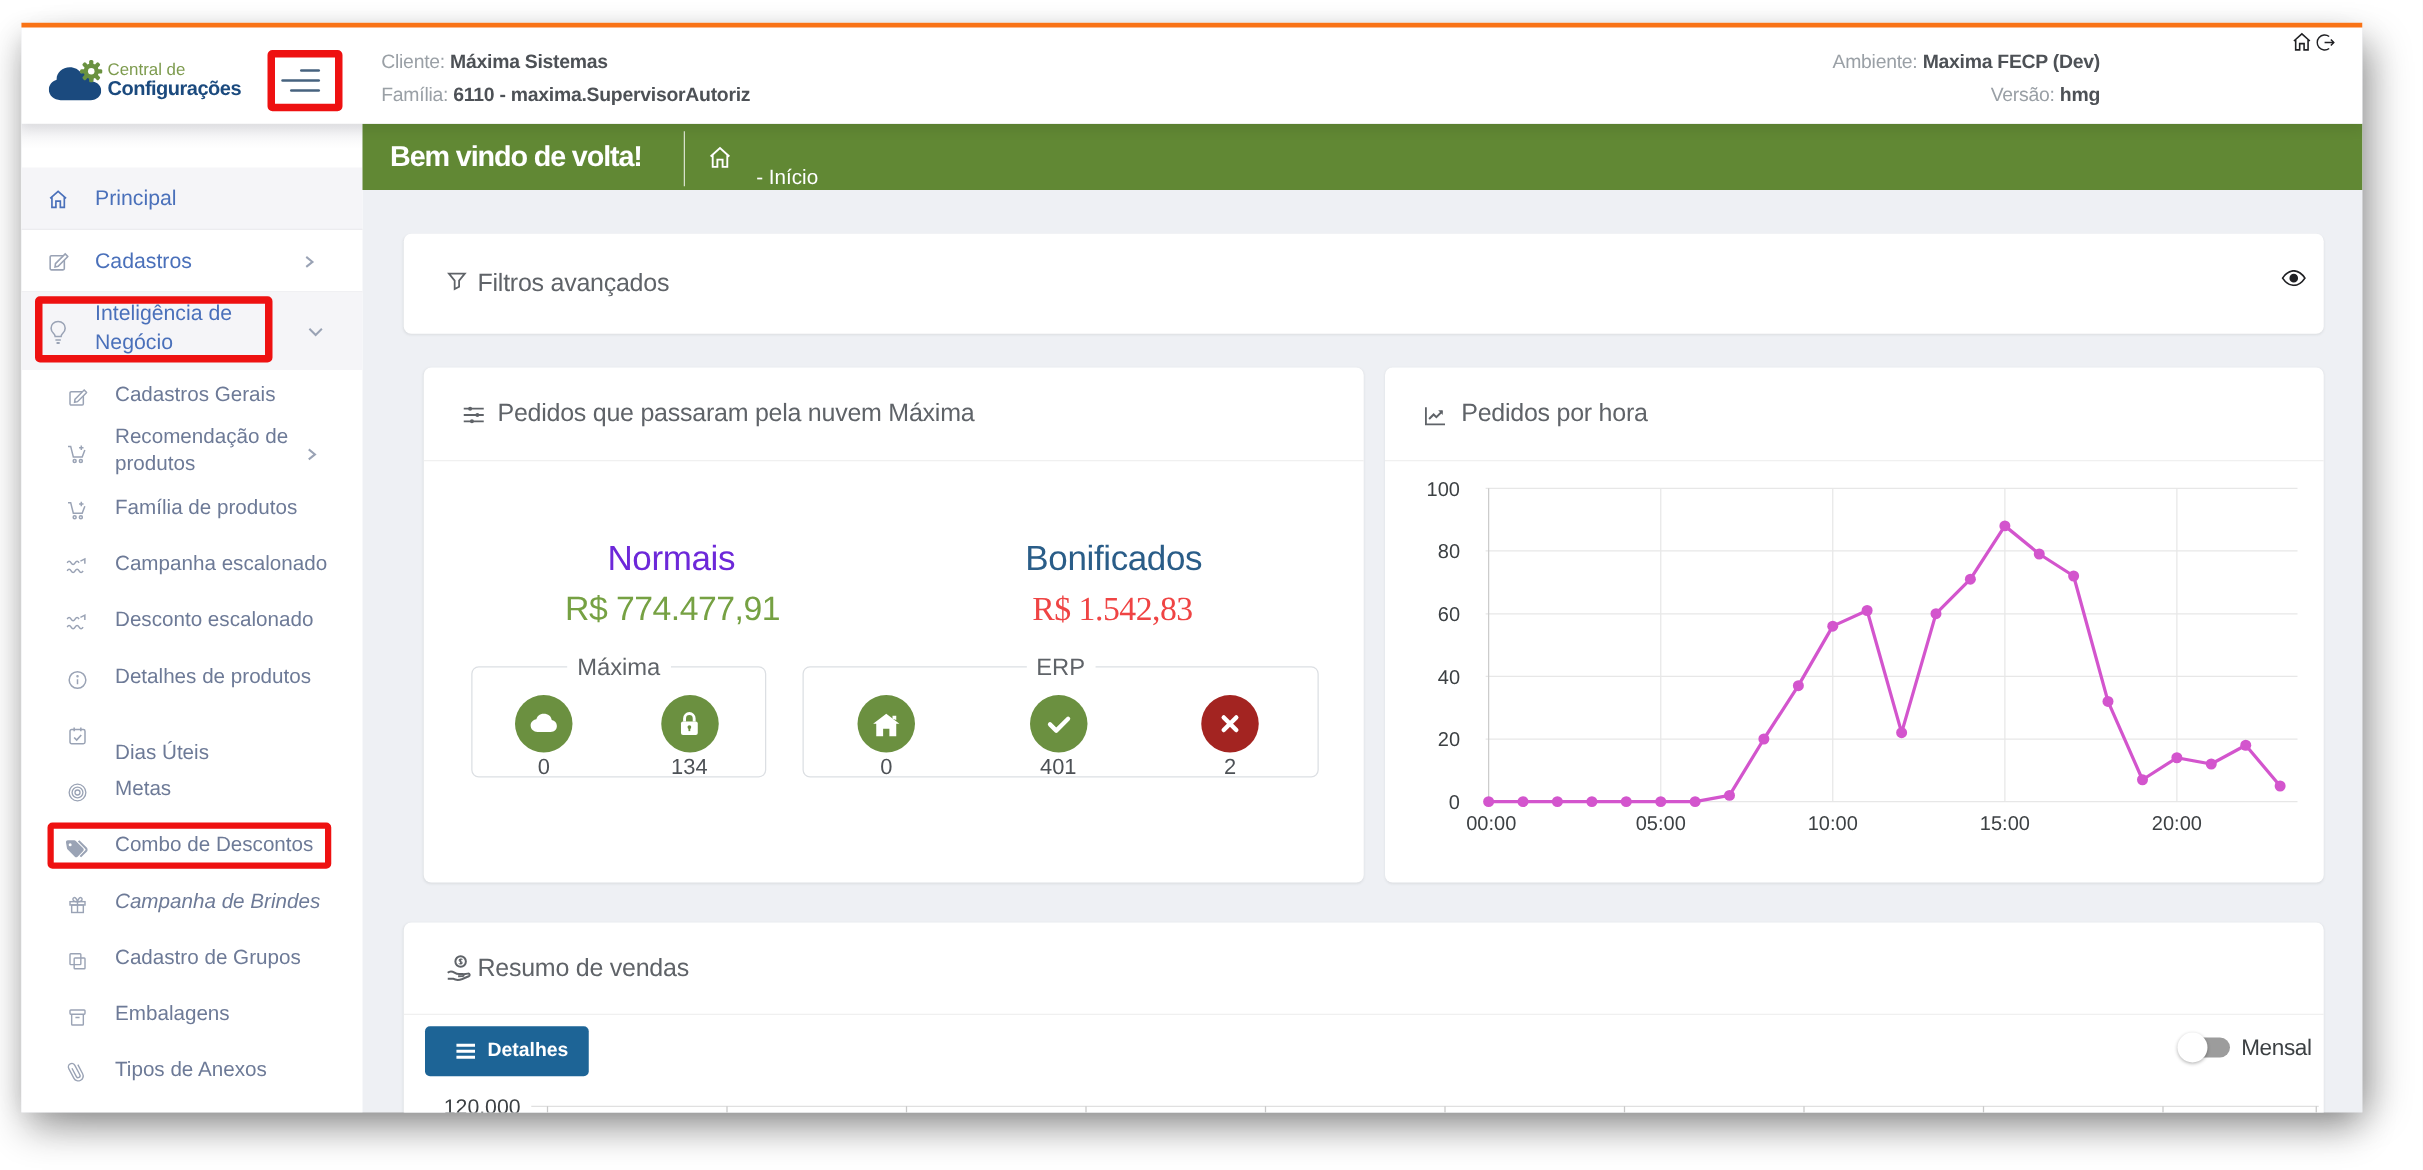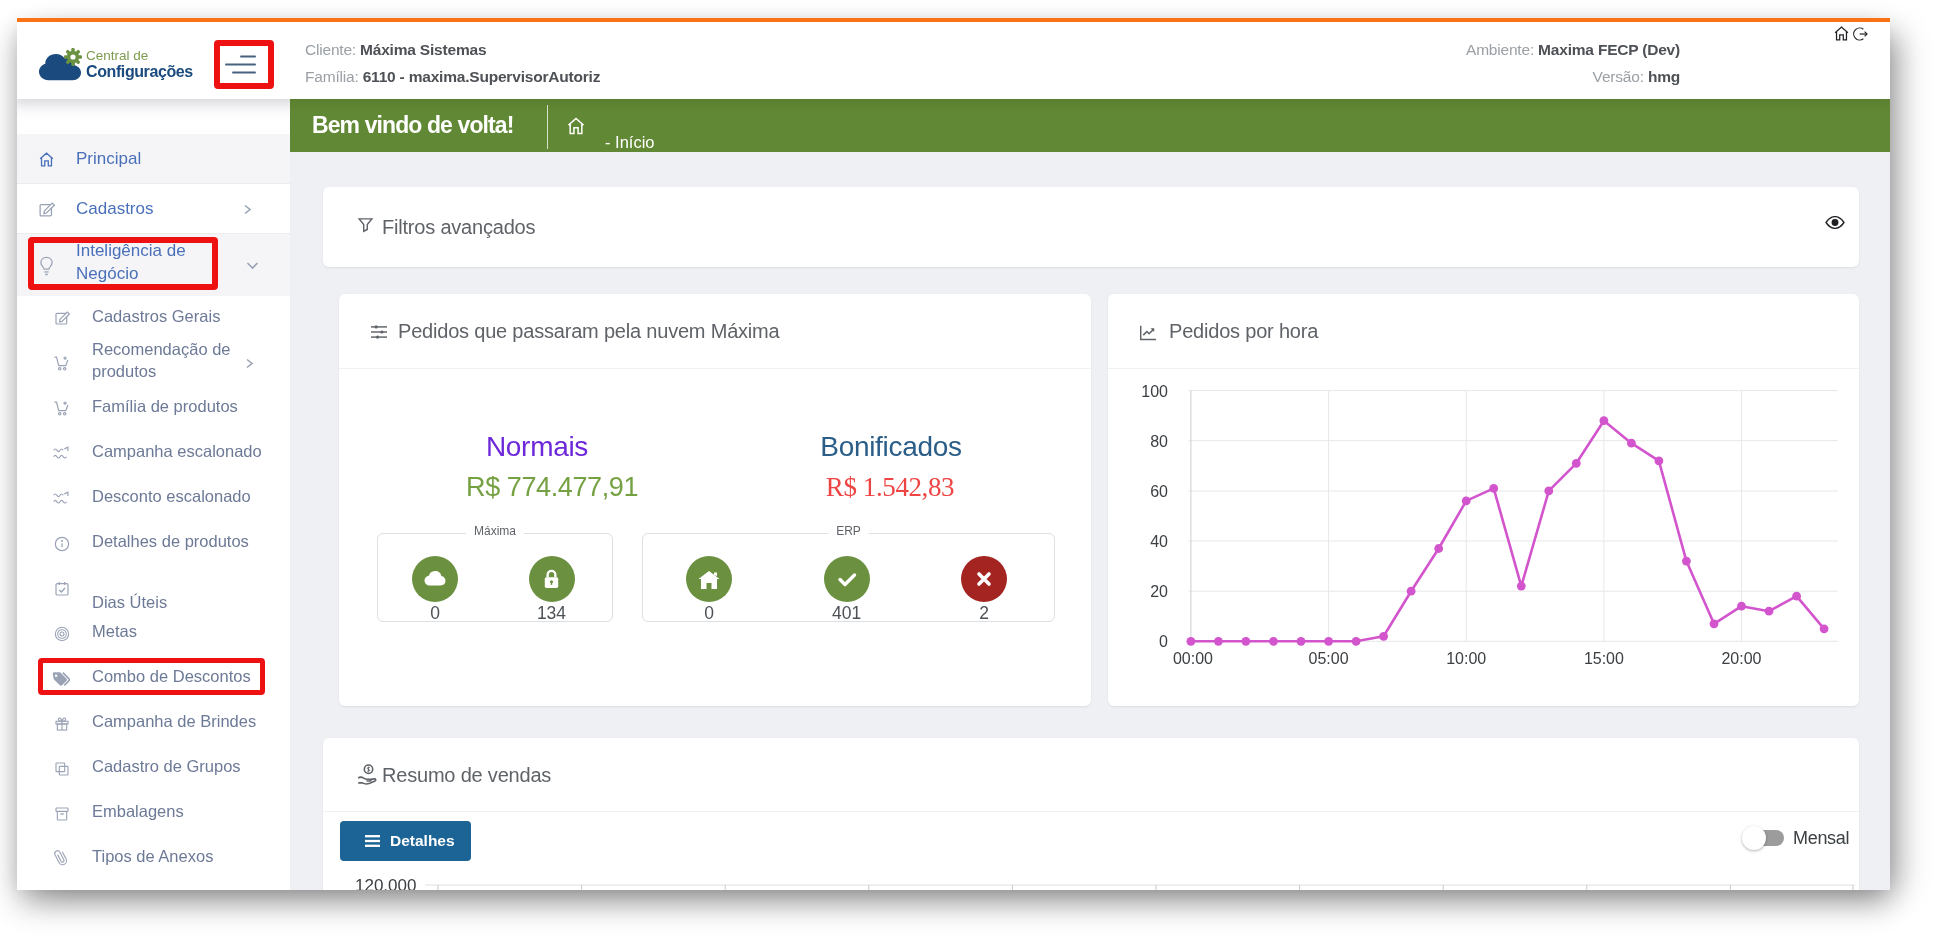--- a/index.html
+++ b/index.html
@@ -26,21 +26,21 @@
   .srow .txt { position:absolute; left:75px; font-size:16.5px; color:#6d7a97; }
   .micon { position:absolute; }
   
   .card { position:absolute; background:#fff; border-radius:6px; box-shadow:0 1px 2px rgba(60,64,67,.10); }
   .chead { position:absolute; left:0; top:0; right:0; height:75px; border-bottom:1px solid #f0f0f0; }
   .ctitle { position:absolute; left:59px; top:0; height:75px; line-height:75px; font-size:20px; letter-spacing:-0.2px; color:#5f6368; }
   
   .bigname { position:absolute; font-size:28px; letter-spacing:-0.3px; text-align:center; }
   .bigval { position:absolute; font-size:27px; letter-spacing:-0.4px; text-align:center; }
   .fieldset { position:absolute; border:1px solid #dcdfe3; border-radius:6px; height:89px; }
-  .legend { position:absolute; top:-10px; background:#fff; padding:0 8px; font-size:12px; color:#5f6368; }
+  .legend { position:absolute; top:-10px; background:#fff; padding:0 8px; font-size:19px; color:#5f6368; }
   .circ { position:absolute; width:46px; height:46px; border-radius:50%; }
   .cnum { position:absolute; font-size:17.5px; color:#4d5156; text-align:center; width:60px; }
   
   .redbox { position:absolute; border:6px solid #ee1111; border-radius:4px; z-index:50; }
   
   .btn { position:absolute; left:323px; top:807px; width:131px; height:40px; background:#1d6496; border-radius:4px; color:#fff; font-weight:bold; font-size:15.5px; }
   .switch-track { position:absolute; width:36px; height:16px; background:#9c9c9c; border-radius:8px; }
   .switch-knob { position:absolute; width:24px; height:24px; background:#fff; border-radius:50%; box-shadow:0 1px 3px rgba(0,0,0,.3); }
 </style>
 </head>
@@ -160,21 +160,21 @@
     <div class="srow">
         <div class="txt" style="top:494px;">Dias Úteis</div>
       </div>
     <div class="srow">
         <div class="txt" style="top:523px;">Metas</div>
       </div>
     <div class="srow">
         <div class="txt" style="top:568px;">Combo de Descontos</div>
       </div>
     <div class="srow">
-        <div class="txt" style="top:613px;">Campanha de Brindes</div>
+        <div class="txt" style="top:613px;font-style:italic;">Campanha de Brindes</div>
       </div>
     <div class="srow">
         <div class="txt" style="top:658px;">Cadastro de Grupos</div>
       </div>
     <div class="srow">
         <div class="txt" style="top:703px;">Embalagens</div>
       </div>
     <div class="srow">
         <div class="txt" style="top:748px;">Tipos de Anexos</div>
       </div>
@@ -261,21 +261,21 @@
     <svg class="abs" style="left:31px; top:30px;" width="18" height="16" viewBox="0 0 24 22" stroke="#5f6368" stroke-width="2" fill="none">
       <line x1="1" y1="4" x2="23" y2="4"></line>
         <line x1="1" y1="11" x2="23" y2="11"></line>
         <line x1="1" y1="18" x2="23" y2="18"></line>
       <circle cx="8" cy="4" r="2.2" fill="#5f6368" stroke="none"></circle>
         <circle cx="16" cy="11" r="2.2" fill="#5f6368" stroke="none"></circle>
         <circle cx="10" cy="18" r="2.2" fill="#5f6368" stroke="none"></circle>
     </svg>
     <div class="ctitle">Pedidos que passaram pela nuvem Máxima</div>
     <div class="bigname" style="left:98px; top:137px; width:200px; color:#6d28d9;">Normais</div>
-    <div class="bigval" style="left:99px; top:178px; width:200px; color:#76a143;text-align:right;">R$ 774.477,91</div>
+    <div class="bigval" style="left:99px; top:178px; width:200px; color:#76a143;">R$ 774.477,91</div>
     <div class="bigname" style="left:452px; top:137px; width:200px; color:#2a5d88;">Bonificados</div>
     <div class="bigval" style="left:451px; top:178px; width:200px; color:#ef4444;font-family:Liberation Serif, serif;">R$ 1.542,83</div>
 
     <div class="fieldset" style="left:38px; top:239px; width:236px;">
       <div class="legend" style="left:50%; transform:translateX(-50%);">Máxima</div>
     </div>
 
     <div class="fieldset" style="left:303px; top:239px; width:413px;">
       <div class="legend" style="left:50%; transform:translateX(-50%);">ERP</div>
     </div>

